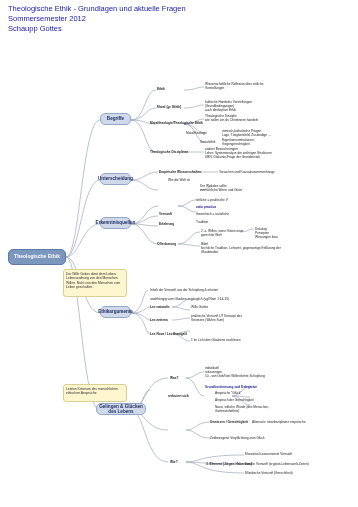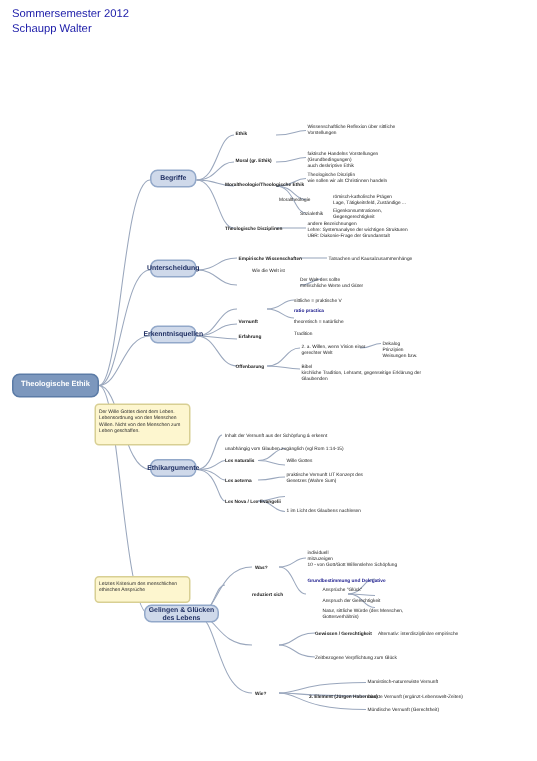--- a/index.html
+++ b/index.html
@@ -14,22 +14,23 @@
   .note{background:#fdf6cf;border:1px solid #d8cf93;color:#2b2b2b;font-size:3.3px;line-height:4.3px;
         text-align:left;justify-content:flex-start;align-items:flex-start;padding:2px;border-radius:3px;}
   .lbl{position:absolute;font-size:3.2px;line-height:4.1px;color:#222;white-space:pre-line;}
   .lbl.b{font-weight:bold;}
   .lbl.blue{color:#1a1a8c;}
 </style>
 </head>
 <body>
 
 <div class="title">
+  <div>Theologische Ethik - Grundlagen und aktuelle Fragen</div>
   <div>Sommersemester 2012</div>
-  <div>Schaupp Walter</div>
+  <div>Schaupp Gottes</div>
 </div>
 
 <svg class="links" viewBox="0 0 358 507">
   <g fill="none" stroke="#9aa7bd" stroke-width="0.7">
 
     <path d="M66,257 C80,257 82,120 100,120"></path>
     <path d="M66,257 C80,257 82,180 100,180"></path>
     <path d="M66,257 C80,257 82,224 100,224"></path>
     <path d="M66,257 C80,257 82,313 100,313"></path>
     <path d="M66,257 C80,257 82,410 100,410"></path>

